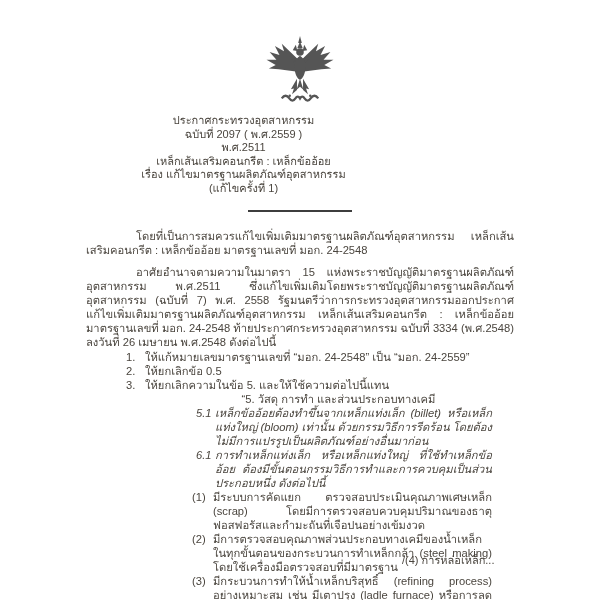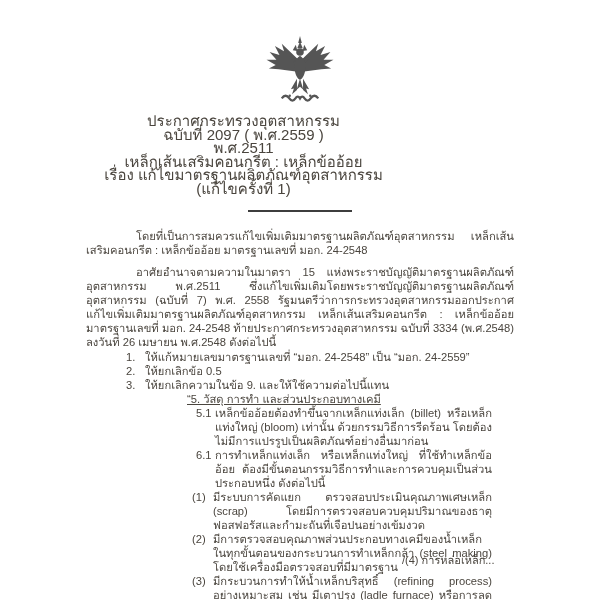--- a/index.html
+++ b/index.html
@@ -18,21 +18,21 @@
   .emblem-wrap {
     position: absolute;
     top: 35px; left: 0; width: 600px;
     display: flex; justify-content: center;
   }
 
   .header {
     position: absolute;
     top: 114px; left: 0; width: 487px;
     text-align: center;
-    font-size: 15px;
+    font-size: 11px;
     line-height: 13.6px;
     color: var(--text, #4a453e);
   }
 
   .rule {
     position: absolute;
     top: 210px; left: 248px; width: 104px;
     border-top: 2px solid #3d3d3d;
   }
 
@@ -48,23 +48,23 @@
   .para.preamble { margin-bottom: 7px; }
   .para.authority { margin-bottom: 1px; }
 
   .row { display: flex; text-align: left; }
   .row .num { flex: 0 0 auto; }
   .row .txt { flex: 0 1 auto; }
 
   .amend { margin-left: 48px; }
   .amend .num { width: 19px; }
 
-  .clause-heading { margin-left: 109px; text-align: left; text-decoration: underline; }
+  .clause-heading { margin-left: 77px; text-align: center; }
 
-  .sub { margin-left: 118px; }
+  .sub { margin-left: 118px; font-style: italic; }
   .sub .num { width: 19px; }
   .sub .txt { width: 277px; text-align: justify; }
 
   .step { margin-left: 114px; }
   .step .num { width: 21px; }
   .step .txt { width: 279px; text-align: justify; }
 
   .catchword {
     position: absolute;
     top: 551px; left: 402px;
@@ -133,21 +133,21 @@
     <div class="row amend">
       <span class="num">1.</span>
       <span class="txt">ให้แก้หมายเลขมาตรฐานเลขที่ “มอก. 24-2548” เป็น “มอก. 24-2559”</span>
     </div>
     <div class="row amend">
       <span class="num">2.</span>
       <span class="txt">ให้ยกเลิกข้อ 0.5</span>
     </div>
     <div class="row amend">
       <span class="num">3.</span>
-      <span class="txt">ให้ยกเลิกความในข้อ 9. และให้ใช้ความต่อไปนี้แทน</span>
+      <span class="txt">ให้ยกเลิกความในข้อ 5. และให้ใช้ความต่อไปนี้แทน</span>
     </div>
 
     <div class="clause-heading">“5.  วัสดุ การทำ และส่วนประกอบทางเคมี</div>
 
     <div class="row sub">
       <span class="num">5.1</span>
       <span class="txt">เหล็กข้ออ้อยต้องทำขึ้นจากเหล็กแท่งเล็ก (billet) หรือเหล็กแท่งใหญ่ (bloom) เท่านั้น ด้วยกรรมวิธีการรีดร้อน โดยต้องไม่มีการแปรรูปเป็นผลิตภัณฑ์อย่างอื่นมาก่อน</span>
     </div>
     <div class="row sub">
       <span class="num">6.1</span>

